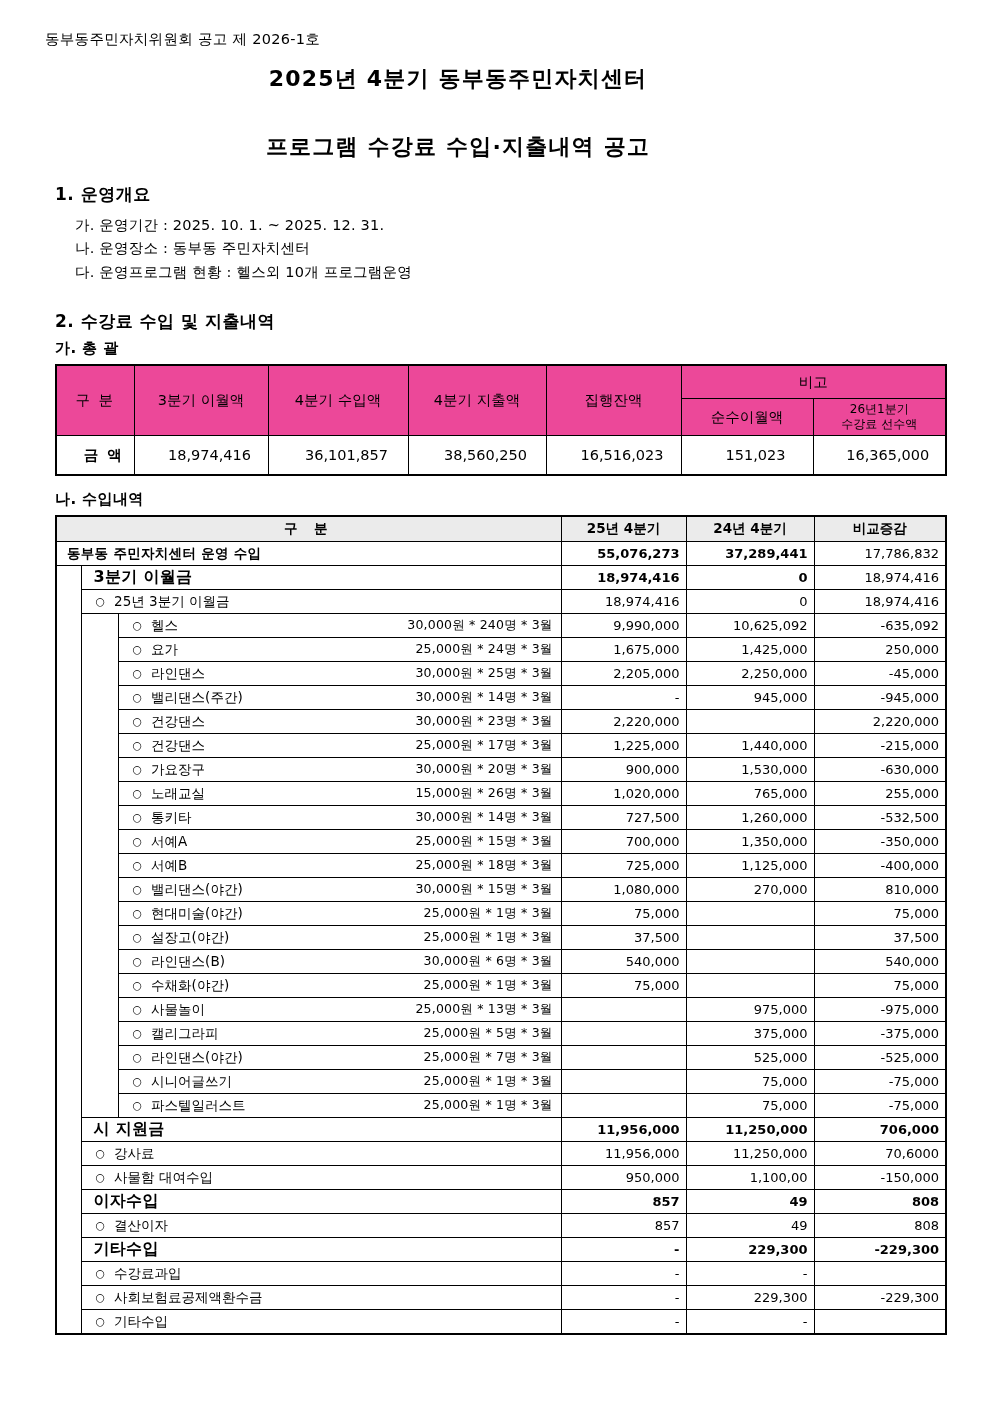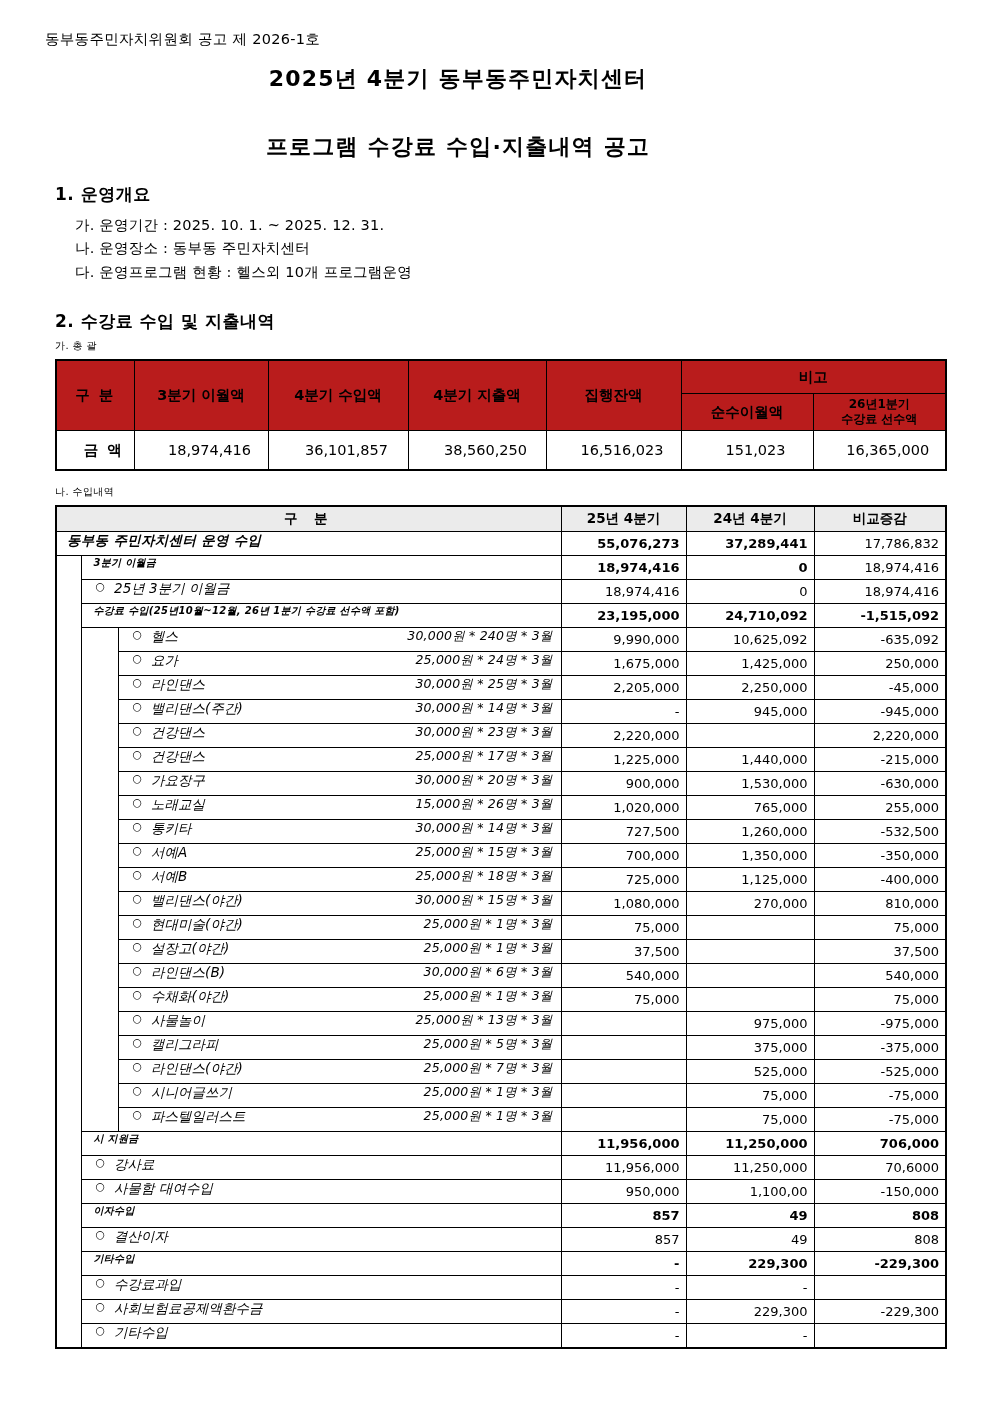--- a/index.html
+++ b/index.html
@@ -48,22 +48,22 @@
     letter-spacing: 0.5px;
   }
   .sec-h1.tight { margin-top: 26px; margin-bottom: 4px;}
   .ol-list { margin: 0 0 0 30px; }
   .ol-item {
     font-size: 14.5px;
     line-height: 1.62;
     letter-spacing: 0.2px;
   }
   .sec-h2 {
-    font-size: 10px;
-    font-weight: normal;
+    font-size: 15px;
+    font-weight: bold;
     margin: 6px 0 6px 10px;
     letter-spacing: 0.4px;
   }
   .sec-h2.gap { margin-top: 14px; }
 
   
   table { border-collapse: collapse; }
   .tbl-summary {
     width: 890px;
     margin-left: 10px;
@@ -71,22 +71,22 @@
     border: 2.5px solid #000;
   }
   .tbl-summary th, .tbl-summary td {
     border: 1px solid #000;
     text-align: center;
     vertical-align: middle;
     font-size: 14.5px;
     padding: 3px 4px;
   }
   .tbl-summary th {
-    background: #b91c1c;
-    font-weight: bold;
+    background: #ec4899;
+    font-weight: normal;
     height: 26px;
   }
   .tbl-summary th.two-line { line-height: 1.25; font-size: 12px; }
   .tbl-summary td { height: 32px; font-weight: normal; padding-left: 21px; }
   .tbl-summary td.label { font-weight: bold; letter-spacing: 2px; }
   .tbl-summary th.gubun { letter-spacing: 2px; }
 
   
   .tbl-detail {
     width: 890px;
@@ -112,34 +112,33 @@
     padding: 0 6px 0 3px;
     height: 23px;
     white-space: nowrap;
     font-size: 13px;
   }
   .tbl-detail td.num.b { font-weight: bold; }
   .tbl-detail td.blank-gutter { border-top: none; border-bottom: none; }
 
   .rowname {
     display: flex;
-    align-items: flex-start;
+    align-items: center;
     height: 23px;
     white-space: nowrap;
-    font-style: italic;
   }
   .rowname .nm { padding-left: 4px; }
   .rowname .detail {
     margin-left: auto;
     padding-right: 8px;
     letter-spacing: 0.2px;
     font-size: 12.5px;
   }
   td.lvl1 { font-weight: bold; padding-left: 6px; font-size: 13.5px; letter-spacing:0.3px; }
-  td.lvl2 { font-weight: bold; padding-left: 8px; font-size: 10px; letter-spacing:0.3px; }
+  td.lvl2 { font-weight: bold; padding-left: 8px; font-size: 16px; letter-spacing:0.3px; }
   td.lvl3 { padding-left: 14px; font-size: 13.5px; }
   td.lvl4 { padding-left: 14px; font-size: 13.5px; }
   .circ { font-size: 11px; margin-right: 5px; }
   .num-cell-mono { font-variant-numeric: tabular-nums; }
 </style>
 </head>
 <body>
 
 <div class="page">
 
@@ -249,31 +248,20 @@
               <span class="circ">○</span>
               <span class="nm">25년 3분기 이월금</span>
             </div>
           </td>
           <td class="num num-cell-mono">18,974,416</td>
           <td class="num num-cell-mono">0</td>
           <td class="num num-cell-mono">18,974,416</td>
         </tr>
         <tr>
           <td class="blank-gutter"></td>
-          <td colspan="3" class="lvl2">
-            <div class="rowname">
-              <span class="nm">수강료 수입(25년10월~12월, 26년 1분기 수강료 선수액 포함)</span>
-            </div>
-          </td>
-          <td class="num num-cell-mono b">23,195,000</td>
-          <td class="num num-cell-mono b">24,710,092</td>
-          <td class="num num-cell-mono b">-1,515,092</td>
-        </tr>
-        <tr>
-          <td class="blank-gutter"></td>
           <td class="blank-gutter"></td>
           <td colspan="2" class="lvl4">
             <div class="rowname">
               <span class="circ">○</span>
               <span class="nm">헬스</span>
               <span class="detail">30,000원 *  240명 * 3월</span>
             </div>
           </td>
           <td class="num num-cell-mono">9,990,000</td>
           <td class="num num-cell-mono">10,625,092</td>

